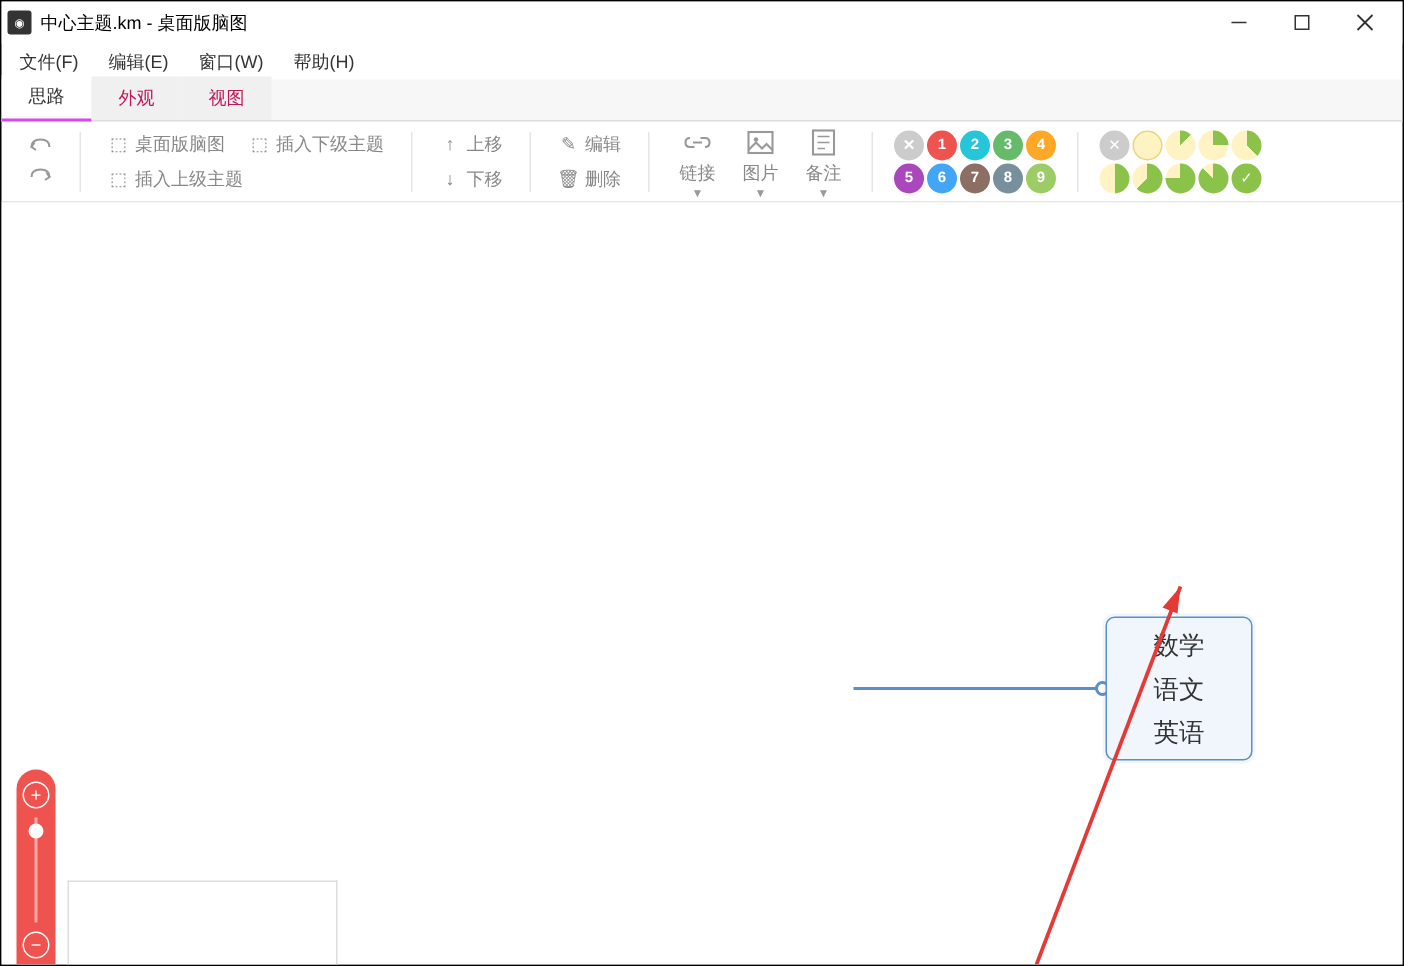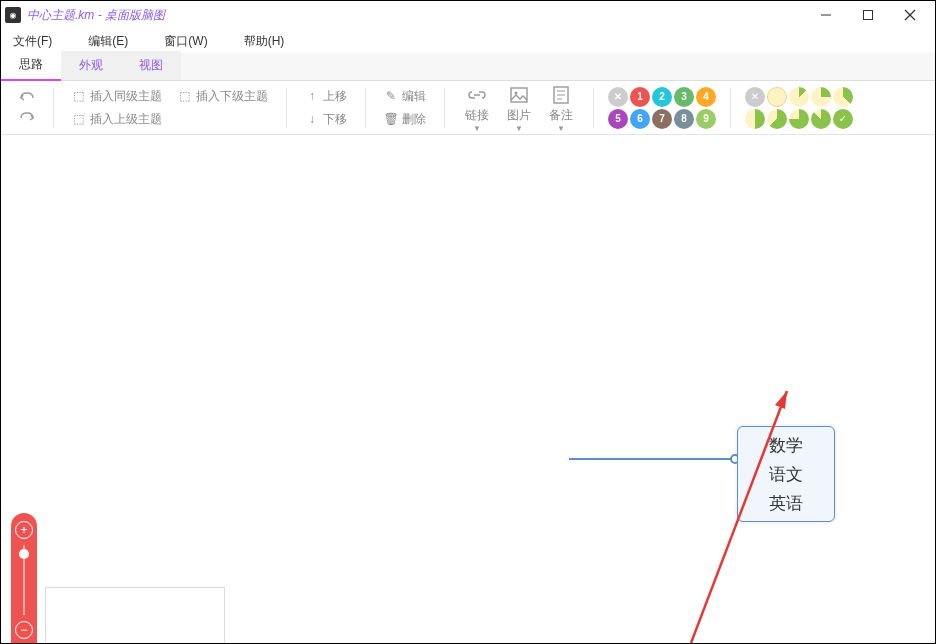--- a/index.html
+++ b/index.html
@@ -1,29 +1,29 @@
 <!DOCTYPE html>
 <html><head>
   <meta charset="utf-8">
   <style>
     * { margin: 0; padding: 0; box-sizing: border-box; }
     body { font-family: "Microsoft YaHei", sans-serif; font-size: 12px; background: #fff; width: 936px; height: 644px; overflow: hidden; position: relative; border: 1px solid #000; }
     
     .titlebar { height: 28px; display: flex; align-items: center; padding: 0 4px; background: #fff; }
     .titlebar-icon { width: 16px; height: 16px; background: #333; border-radius: 2px; margin-right: 6px; display: flex; align-items: center; justify-content: center; color: #fff; font-size: 8px; }
-    .titlebar-text { flex: 1; font-size: 12px; color: #8b5cf6; font-style: italic; }
+    .titlebar-text { flex: 1; font-size: 12px; color: #000000; }
     .window-controls { display: flex; gap: 0; }
     .window-btn { width: 42px; height: 28px; display: flex; align-items: center; justify-content: center; cursor: pointer; }
     .window-btn svg { width: 12px; height: 12px; }
     
-    .menubar { height: 24px; display: flex; align-items: center; padding: 0 6px; gap: 24px; }
+    .menubar { height: 24px; display: flex; align-items: center; padding: 0 6px; gap: 8px; }
     .menubar-item { padding: 2px 6px; cursor: pointer; color: #333; }
     
     .tabbar { height: 28px; display: flex; align-items: flex-end; border-bottom: 1px solid #ddd; background: #f7f7f7; }
-    .tab { padding: 6px 18px; cursor: pointer; color: #8b5cf6; background: #f0f0f0; }
+    .tab { padding: 6px 18px; cursor: pointer; color: #be185d; background: #f0f0f0; }
     .tab.active { background: #fff; color: #333; border-bottom: 2px solid #d946ef; margin-bottom: -1px; }
     
     .toolbar { height: 54px; display: flex; align-items: center; padding: 4px 8px; gap: 4px; border-bottom: 1px solid #e5e5e5; }
     .tool-group { display: flex; flex-direction: column; gap: 2px; padding: 0 6px; }
     .tool-group-h { display: flex; gap: 6px; padding: 0 6px; }
     .tool-sep { width: 1px; height: 40px; background: #e5e5e5; margin: 0 4px; }
     .tool-btn { display: flex; align-items: center; gap: 4px; padding: 2px 4px; cursor: pointer; color: #888; font-size: 12px; white-space: nowrap; }
     .tool-btn-icon { width: 14px; height: 14px; display: inline-flex; align-items: center; justify-content: center; }
     .tool-big { display: flex; flex-direction: column; align-items: center; gap: 0; padding: 2px 6px; cursor: pointer; color: #888; }
     .tool-big-icon { width: 24px; height: 24px; display: flex; align-items: center; justify-content: center; }
@@ -37,21 +37,21 @@
     
     .canvas { position: relative; height: 508px; background: #fff; }
     
     .zoom-control { position: absolute; left: 10px; bottom: 0; width: 26px; height: 130px; background: #ef5350; border-radius: 13px 13px 0 0; display: flex; flex-direction: column; align-items: center; justify-content: space-between; padding: 8px 0 4px 0; }
     .zoom-btn { width: 18px; height: 18px; border: 1px solid #fff; border-radius: 50%; display: flex; align-items: center; justify-content: center; color: #fff; cursor: pointer; font-size: 12px; }
     .zoom-track { flex: 1; width: 2px; background: rgba(255,255,255,0.5); margin: 6px 0; position: relative; }
     .zoom-thumb { position: absolute; left: -4px; top: 4px; width: 10px; height: 10px; background: #fff; border-radius: 50%; }
     .status-box { position: absolute; left: 44px; bottom: 0; width: 180px; height: 56px; border: 1px solid #ddd; border-bottom: none; background: #fff; }
     
     .node-central { position: absolute; left: 408px; top: 298px; width: 160px; height: 52px; background: #5a8fc7; border-radius: 6px; display: flex; align-items: center; justify-content: center; color: #fff; font-size: 20px; cursor: pointer; }
-    .node-child { position: absolute; left: 736px; top: 291px; width: 98px; height: 96px; background: #f0f6fc; border: 1px solid #5a8fc7; border-radius: 6px; display: flex; flex-direction: column; align-items: center; justify-content: center; gap: 6px; color: #333; font-size: 17px; cursor: pointer; box-shadow: 0 0 0 2px rgba(90,143,199,0.08); }
+    .node-child { position: absolute; left: 736px; top: 276px; width: 98px; height: 96px; background: #f0f6fc; border: 1px solid #5a8fc7; border-radius: 6px; display: flex; flex-direction: column; align-items: center; justify-content: center; gap: 6px; color: #333; font-size: 17px; cursor: pointer; box-shadow: 0 0 0 2px rgba(90,143,199,0.08); }
     .connector { position: absolute; left: 568px; top: 323px; width: 168px; height: 2px; background: #5a8fc7; }
     .connector-dot { position: absolute; left: 729px; top: 319px; width: 10px; height: 10px; border: 2px solid #5a8fc7; border-radius: 50%; background: #fff; }
     
     .arrow { position: absolute; left: 680px; bottom: 0; }
   </style>
 </head>
 <body>
 
 <div class="titlebar">
   <div class="titlebar-icon">◉</div>
@@ -102,21 +102,21 @@
           <path d="M14 7 Q14 2 8 2 Q2 2 2 7" stroke="#999" stroke-width="1.4" fill="none"></path>
           <path d="M12 4 L14 7 L11 9" stroke="#999" stroke-width="1.4" fill="none"></path>
         </svg>
       </div>
   </div>
   <div class="tool-sep"></div>
   <div class="tool-group">
     <div style="display:flex;gap:8px;">
       <div class="tool-btn">
           <span class="tool-btn-icon">⬚</span>
-          <span>插入同级主题</span>
+          <span>桌面版脑图</span>
         </div>
       <div class="tool-btn">
           <span class="tool-btn-icon">⬚</span>
           <span>插入下级主题</span>
         </div>
     </div>
     <div class="tool-btn">
         <span class="tool-btn-icon">⬚</span>
         <span>插入上级主题</span>
       </div>

